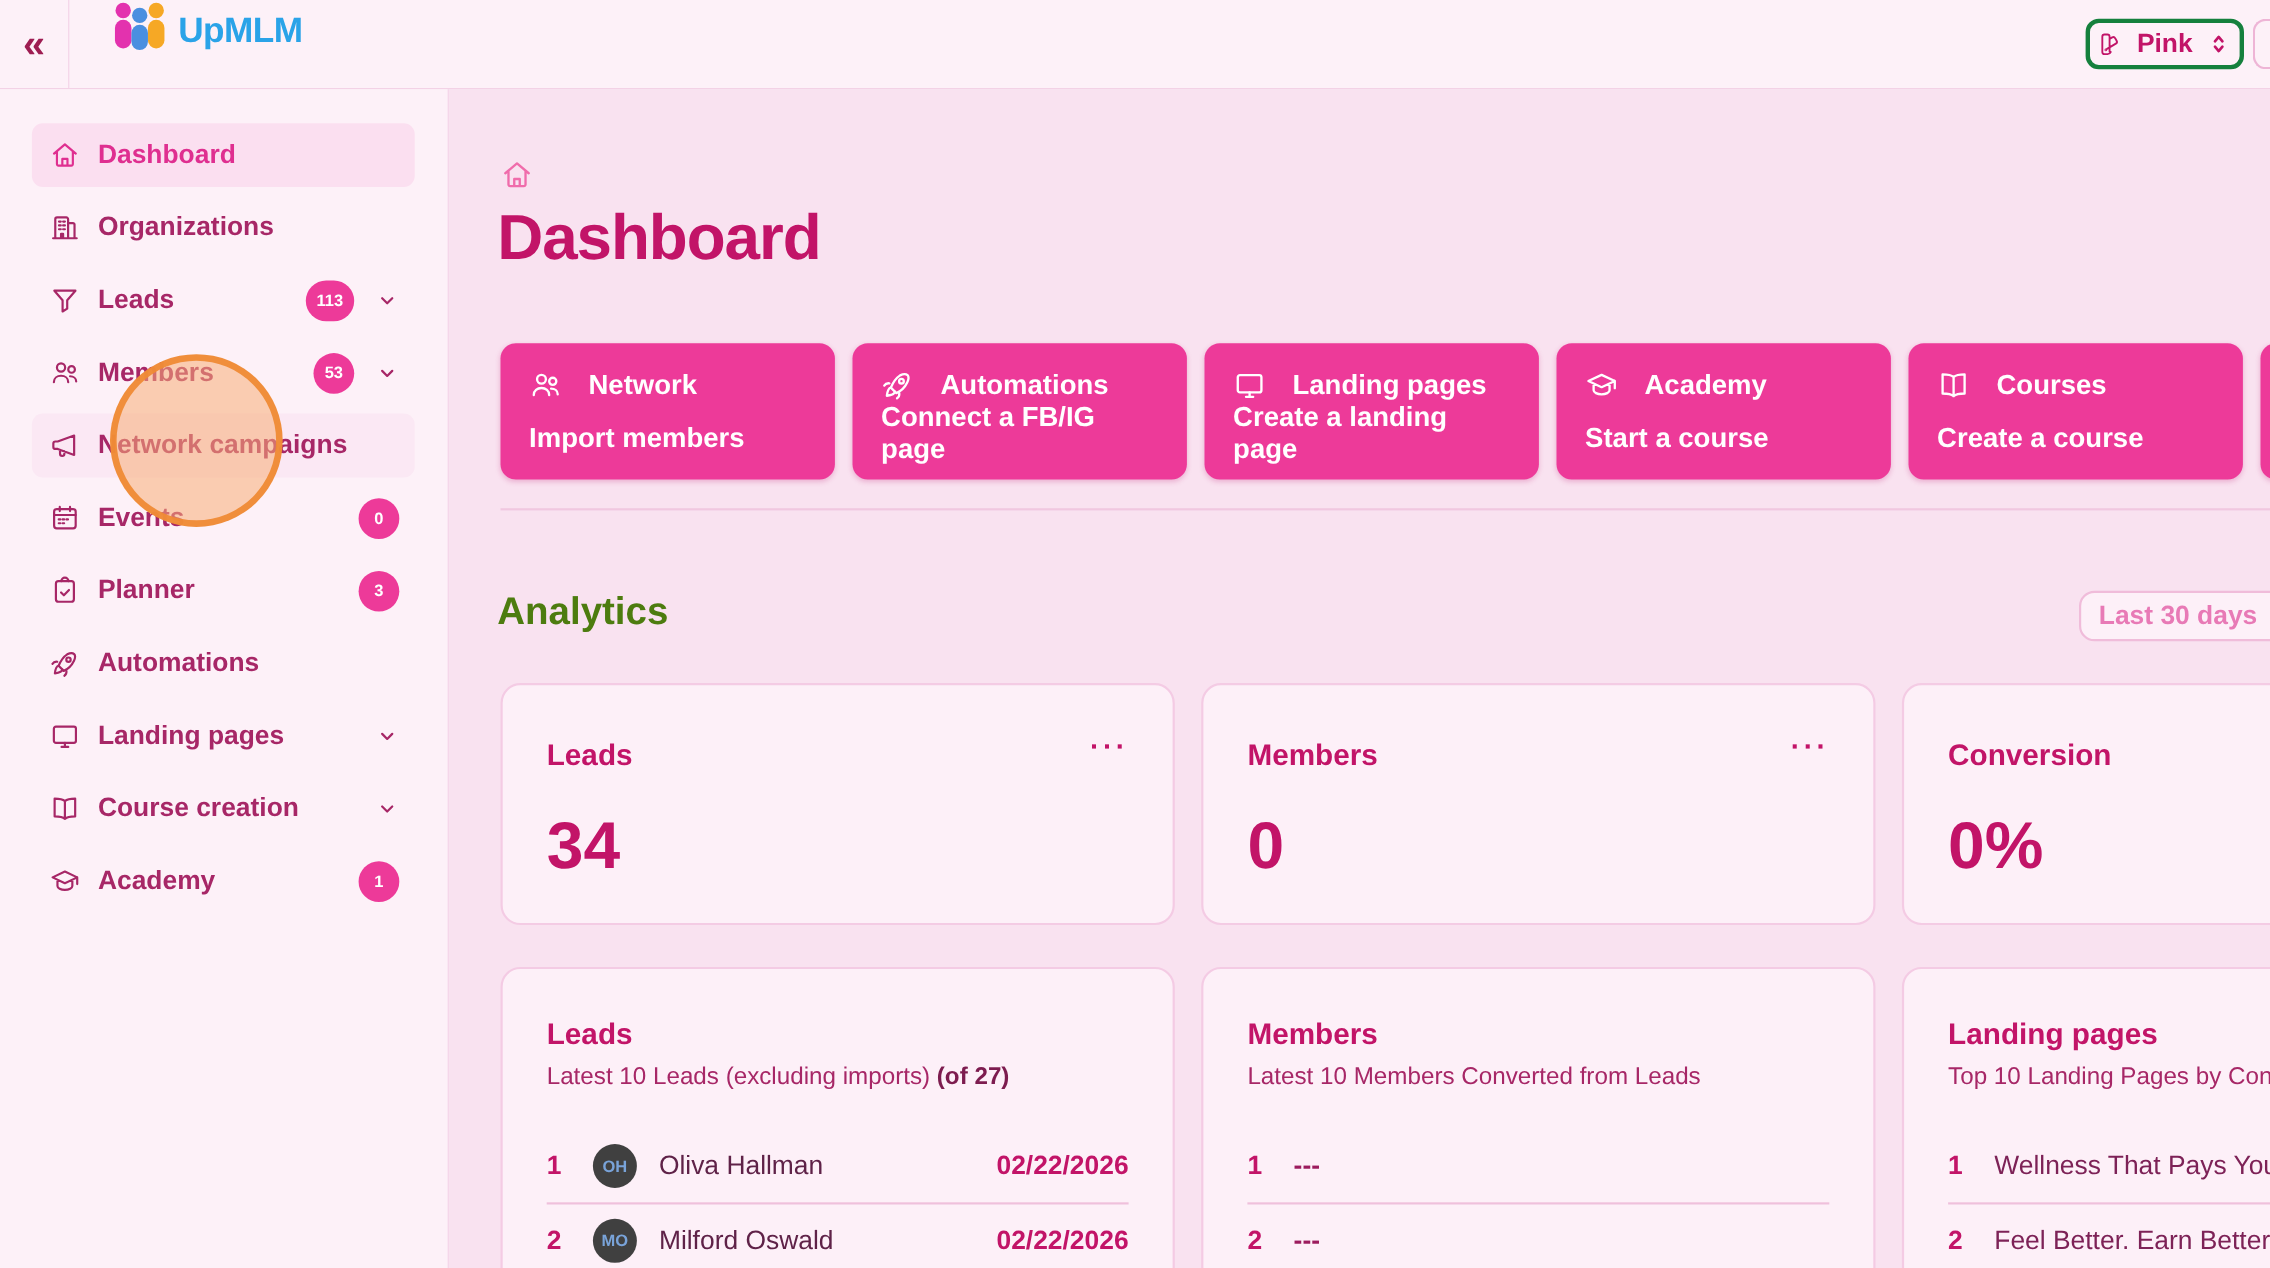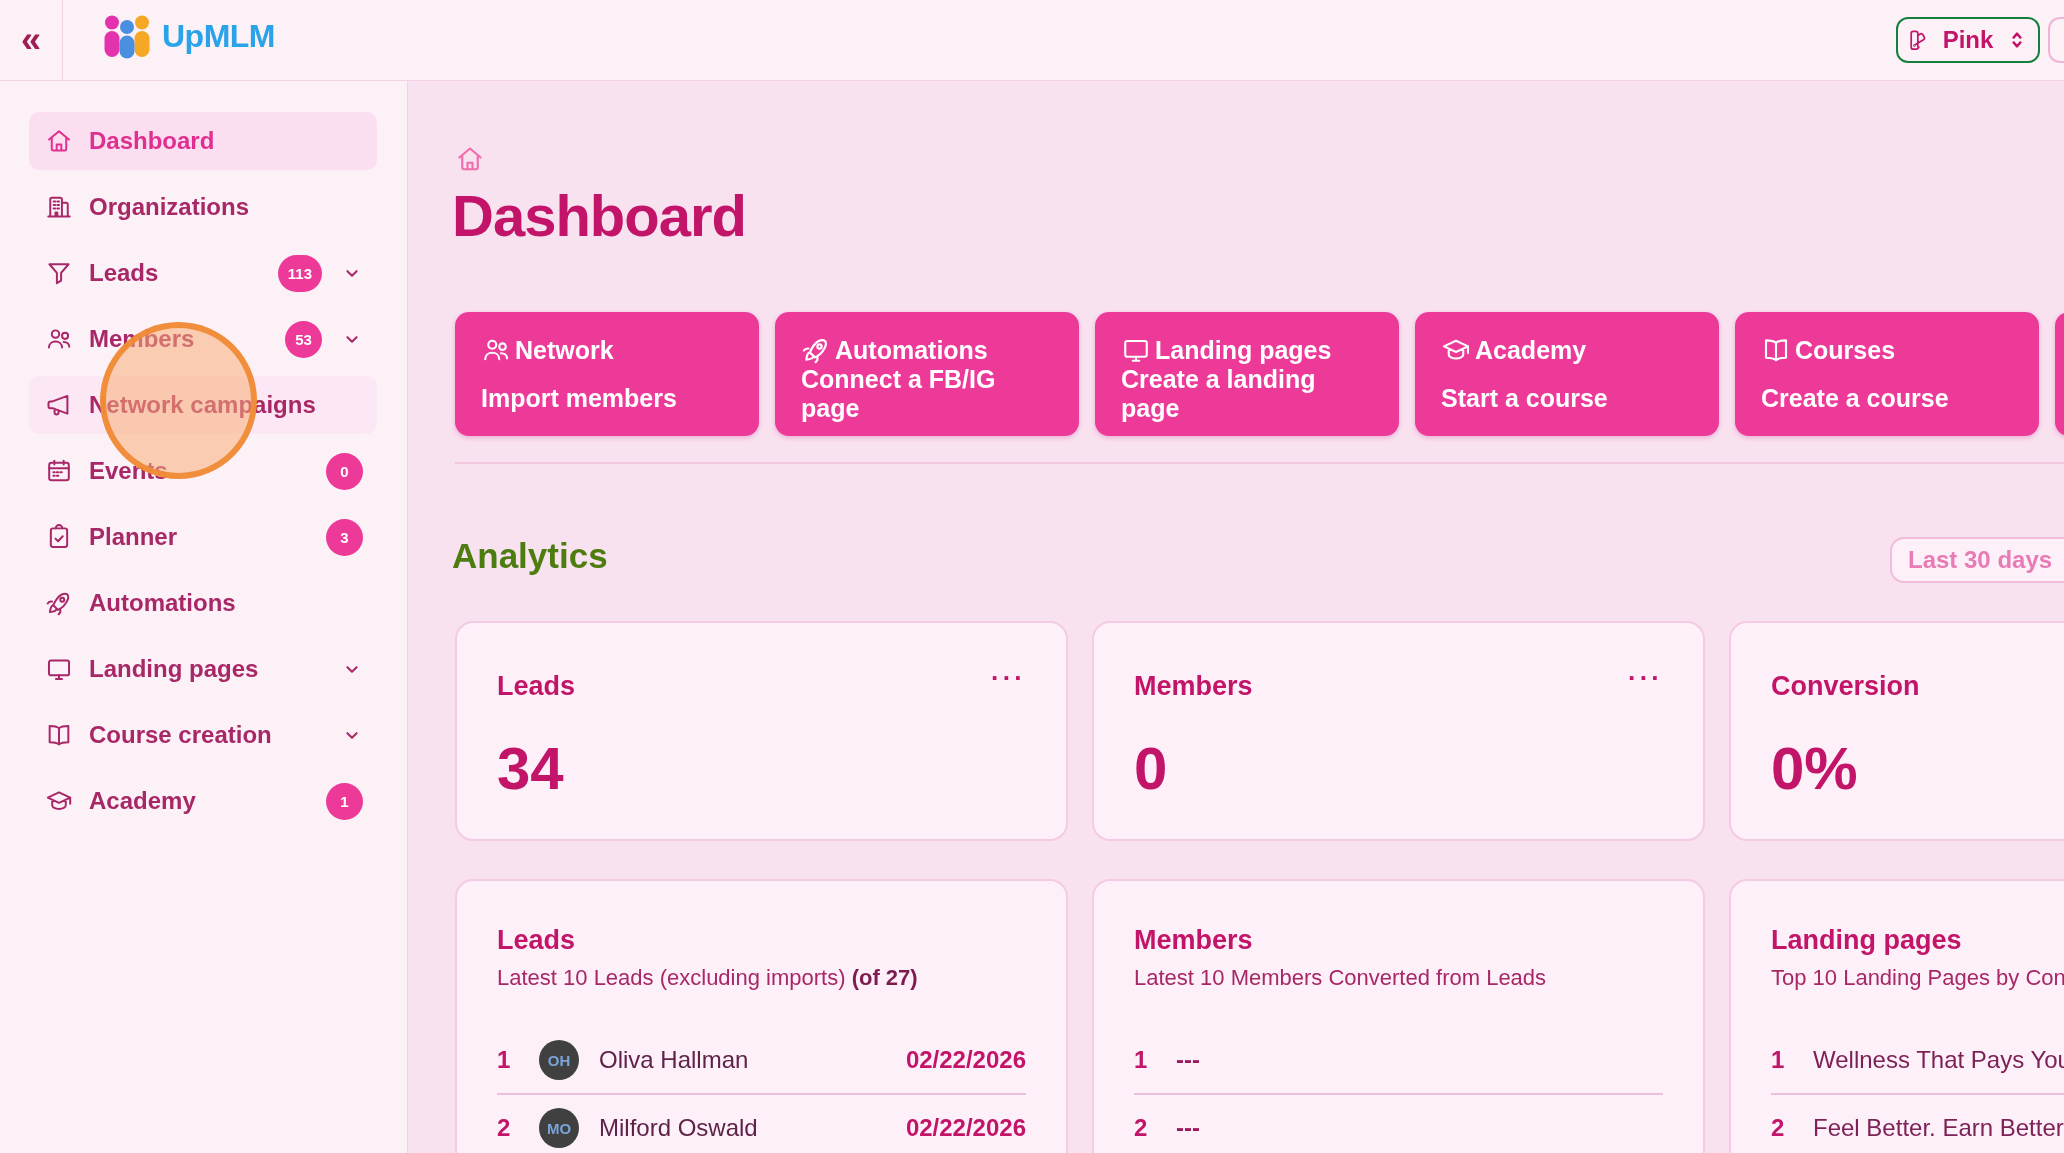--- a/index.html
+++ b/index.html
@@ -3,23 +3,23 @@
 <meta charset="utf-8">
 <style>
   html,body{margin:0;padding:0;}
   body{font-family:"Liberation Sans",sans-serif;}
   #screen{position:relative;width:2064px;height:1153px;background:#f9e2f0;overflow:hidden;}
 
   
   .header{position:absolute;left:0;top:0;width:2064px;height:80px;background:#fdf1f8;border-bottom:1px solid #f3d2e6;z-index:5;}
   .collapse-btn{position:absolute;left:0;top:0;width:62px;height:80px;display:flex;align-items:center;justify-content:center;
     border-right:1px solid #f3d2e6;color:#9e1d52;font-size:36px;font-weight:700;cursor:pointer;user-select:none;}
-  .logo{position:absolute;left:102px;top:13px;display:flex;align-items:center;gap:10px;}
+  .logo{position:absolute;left:102px;top:0;display:flex;align-items:flex-end;gap:10px;}
   .logo-text{font-size:32px;font-weight:800;color:#2aa3e8;letter-spacing:-0.5px;}
-  .theme-btn{position:absolute;left:1896px;top:17px;width:144px;height:46px;border:2px solid #15803d;border-radius:12px;
+  .theme-btn{position:absolute;left:1896px;top:17px;width:144px;height:46px;border:4px solid #15803d;border-radius:12px;
     display:flex;align-items:center;justify-content:center;gap:12px;color:#c21468;background:#fdf1f8;box-sizing:border-box;cursor:pointer;}
   .theme-label{font-size:24px;font-weight:700;}
   .partial-btn{position:absolute;left:2048px;top:17px;width:40px;height:46px;border:2px solid #eeb5d6;border-right:none;
     border-radius:12px 0 0 12px;background:#fdf1f8;box-sizing:border-box;}
 
   
   .sidebar{position:absolute;left:0;top:80px;width:408px;height:1073px;background:#fdf1f8;border-right:1px solid #f3d2e6;
     padding-top:32px;box-sizing:border-box;z-index:4;}
   .side-item{height:58px;margin:0 30px 8px 29px;display:flex;align-items:center;gap:16px;padding:0 14px 0 16px;
     border-radius:10px;color:#a72767;font-size:24px;font-weight:600;cursor:pointer;}
@@ -37,21 +37,21 @@
   .ic-lg{width:30px;height:30px;}
 
   
   .home-crumb{position:absolute;left:455px;top:144px;color:#f06cab;cursor:pointer;}
   .page-title{position:absolute;left:452px;top:182px;margin:0;font-size:58px;font-weight:800;color:#c21468;letter-spacing:-1px;}
 
   .actions{position:absolute;left:455px;top:312px;display:flex;gap:16px;}
   .action-card{width:304px;height:124px;background:#ed3a99;border-radius:14px;color:#fff;padding:23px 26px;
     box-sizing:border-box;display:flex;flex-direction:column;justify-content:space-between;cursor:pointer;flex:0 0 auto;
     box-shadow:0 2px 5px rgba(196,32,118,0.25);}
-  .action-top{display:flex;align-items:center;gap:4px;font-size:25px;font-weight:700;}
+  .action-top{display:flex;align-items:center;gap:24px;font-size:25px;font-weight:700;}
   .action-sub{font-size:25px;font-weight:600;}
 
   .actions-divider{position:absolute;left:455px;top:462px;width:1609px;height:2px;background:#f1c7e0;}
 
   .analytics-title{position:absolute;left:452px;top:536px;margin:0;font-size:35px;font-weight:800;color:#4d7c0f;}
   .range-pill{position:absolute;left:1890px;top:537px;height:46px;width:300px;border:2px solid #f0bcda;border-radius:14px;
     background:#fdf0f8;box-sizing:border-box;display:flex;align-items:center;padding:0 16px;gap:14px;cursor:pointer;}
   .range-label{font-size:24px;font-weight:600;color:#e87ab6;white-space:nowrap;}
 
   .stats{position:absolute;left:455px;top:621px;display:flex;gap:24px;}

